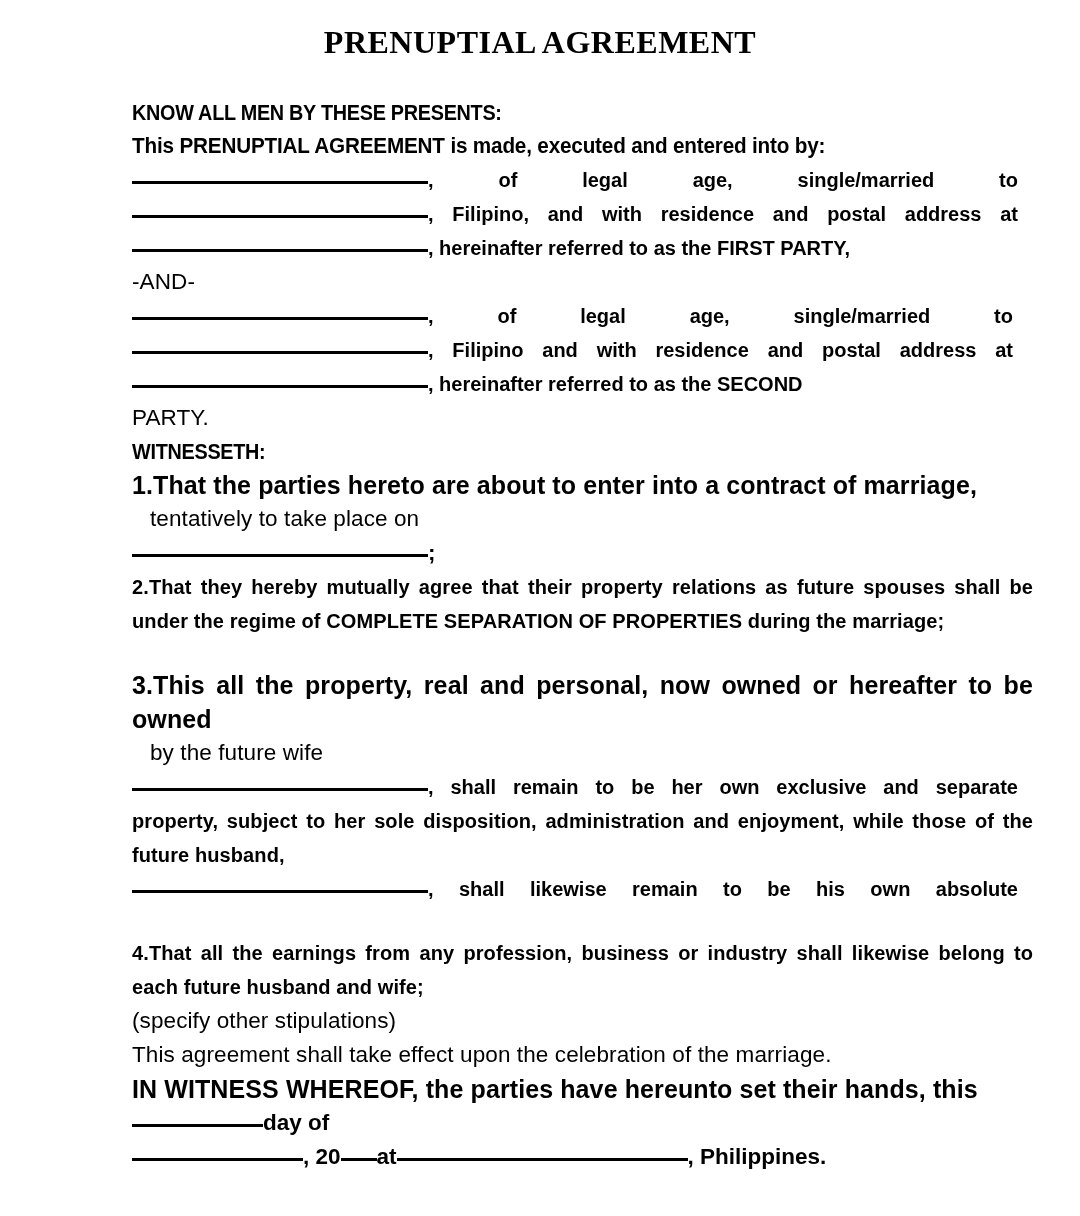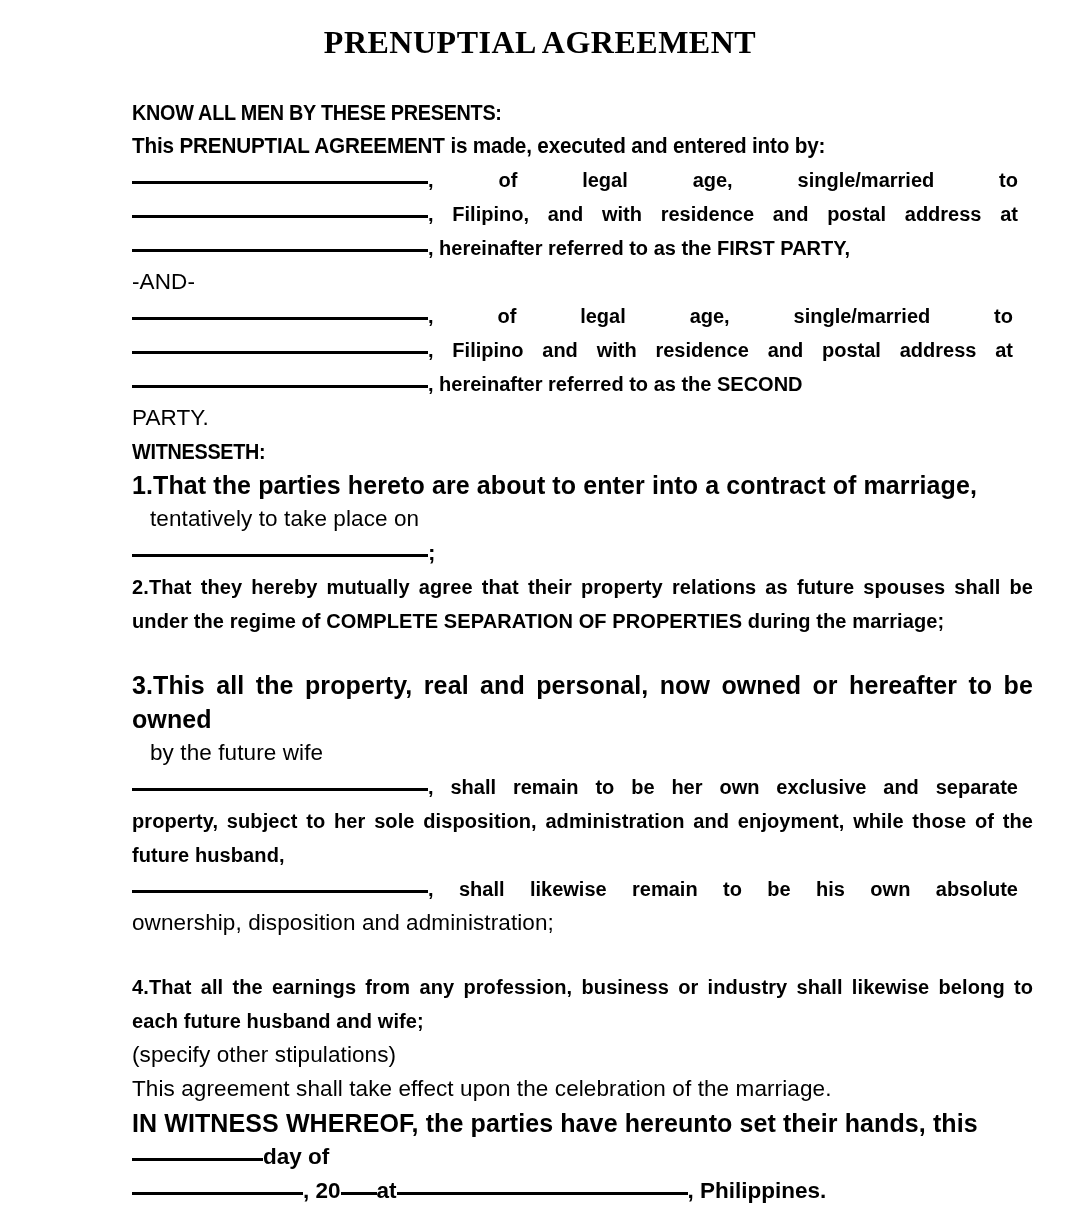--- a/index.html
+++ b/index.html
@@ -168,21 +168,20 @@
 
     <div class="blk para-j"><span style="margin-right: 0px;">3.</span><span>This all the property, real and personal, now owned or hereafter to be owned</span></div>
     <div class="blk plain indent">by the future wife</div>
     <div class="rule-row">
       <span class="rule r-long"></span><span class="fill-text w-rest-a">, shall remain to be her own exclusive and separate</span>
     </div>
     <div class="blk para">property, subject to her sole disposition, administration and enjoyment, while those of the future husband,</div>
     <div class="rule-row">
       <span class="rule r-long"></span><span class="fill-text w-rest-a">, shall likewise remain to be his own absolute</span>
     </div>
-    <div class="blk plain">ownership, disposition and administration;</div>
 
     <div class="gap-lg"></div>
 
     <div class="blk para"><span style="margin-right: 0px;">4.</span><span>That all the earnings from any profession, business or industry shall likewise belong to each future husband and wife;</span></div>
 
     <div class="blk plain">(specify other stipulations)</div>
     <div class="blk plain">This agreement shall take effect upon the celebration of the marriage.</div>
 
     <div class="blk para-j">IN WITNESS WHEREOF, the parties have hereunto set their hands, this</div>
     <div class="rule-row">

